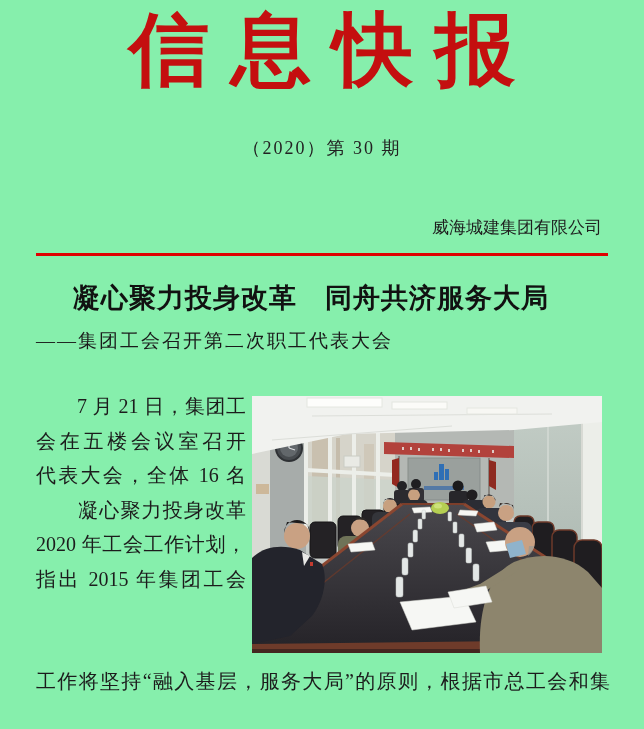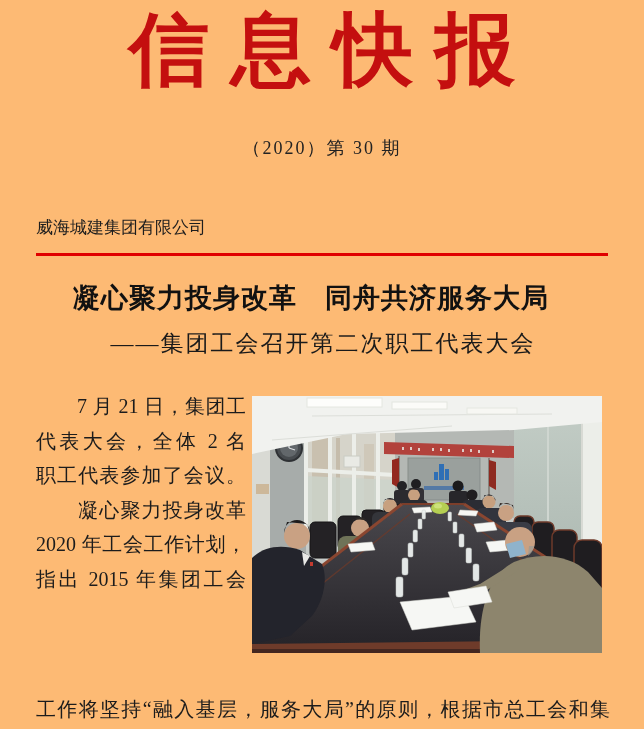--- a/index.html
+++ b/index.html
@@ -1,36 +1,36 @@
 <!DOCTYPE html>
 <html><head>
 <meta charset="utf-8">
 <style>
   html,body{margin:0;padding:0;background:#ffffff;}
-  .page{position:relative;width:644px;height:729px;background:#fdba74;overflow:hidden;
+  .page{position:relative;width:644px;height:729px;background:#86efac;overflow:hidden;
         font-family:"Liberation Serif","DejaVu Serif",serif;color:#1c1c1c;}
   .masthead{position:absolute;top:-8px;left:0;width:100%;height:116px;line-height:116px;
         text-align:center;font-size:80px;font-weight:bold;color:#c40f0f;
         letter-spacing:22px;padding-left:22px;box-sizing:border-box;
         font-family:"Liberation Serif","DejaVu Serif",serif;}
   .issue-line{position:absolute;top:136px;left:0;width:100%;text-align:center;
         font-size:18px;letter-spacing:2px;color:#222;}
   .meta-row{position:absolute;top:216px;left:36px;width:566px;display:flex;
-        justify-content:flex-start;font-size:17px;color:#1e1e1e;}
+        justify-content:flex-end;font-size:17px;color:#1e1e1e;}
   .red-rule{position:absolute;top:253px;left:36px;width:572px;height:3px;background:#e00000;}
   .headline{position:absolute;top:280px;left:24px;width:574px;text-align:center;
         font-size:27px;font-weight:bold;letter-spacing:1px;color:#111;}
-  .subtitle{position:absolute;top:328px;left:36px;width:574px;text-align:center;
-        font-size:23px;letter-spacing:2px;color:#1a1a1a;}
+  .subtitle{position:absolute;top:328px;left:36px;width:574px;text-align:left;
+        font-size:19px;letter-spacing:2px;color:#1a1a1a;}
   .left-col{position:absolute;top:389px;left:36px;width:210px;}
   .left-col .bline{font-size:20px;line-height:34.5px;height:34.5px;
         text-align:justify;text-align-last:justify;white-space:nowrap;}
   .full-col{position:absolute;top:665px;left:36px;width:574px;}
   .full-col .bline{font-size:20px;line-height:32px;height:32px;
-        text-align:justify;text-align-last:justify;white-space:nowrap;margin-top:28px;}
+        text-align:justify;text-align-last:justify;white-space:nowrap;}
   .photo{position:absolute;left:252px;top:396px;width:350px;height:257px;overflow:hidden;}
   .photo svg{display:block;}
 </style>
 </head>
 <body>
 
 <div class="page">
 
   <div class="masthead">信息快报</div>
 
@@ -246,22 +246,22 @@
         <polygon points="254,148 270,144 274,158 258,162" fill="#8fb3cc"></polygon>
         <path d="M262,172 L230,192 L214,198" stroke="#8d856d" stroke-width="9" fill="none" stroke-linecap="round"></path>
         <line x1="216" y1="194" x2="208" y2="202" stroke="#333333" stroke-width="1.5"></line>
         <polygon points="196,196 234,190 240,206 202,212" fill="#f6f7f4" stroke="#d8dad4" stroke-width="0.5"></polygon>
       </g>
     </svg>
   </div>
 
   <div class="left-col">
     <div class="bline">　　7 月 21 日，集团工</div>
-    <div class="bline">代表大会，全体 2 名</div>
-    <div class="bline">职工代表参加了会议。</div>
+    <div class="bline">会在五楼会议室召开</div>
+    <div class="bline">代表大会，全体 16 名</div>
     <div class="bline">　　凝心聚力投身改革</div>
     <div class="bline">2020 年工会工作计划，</div>
     <div class="bline">指出 2015 年集团工会</div>
   </div>
 
   <div class="full-col">
     <div class="bline">工作将坚持“融入基层，服务大局”的原则，根据市总工会和集</div>
   </div>
 
 </div>

